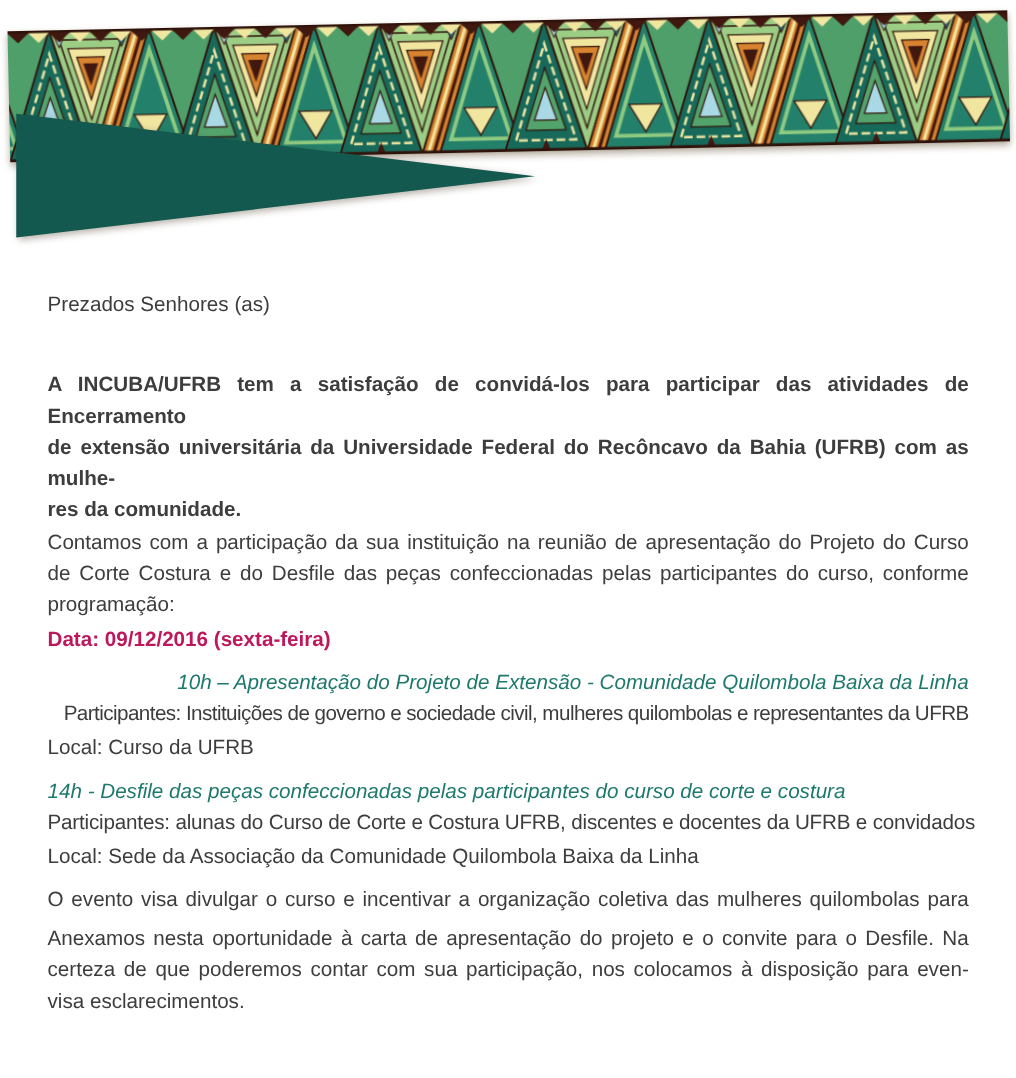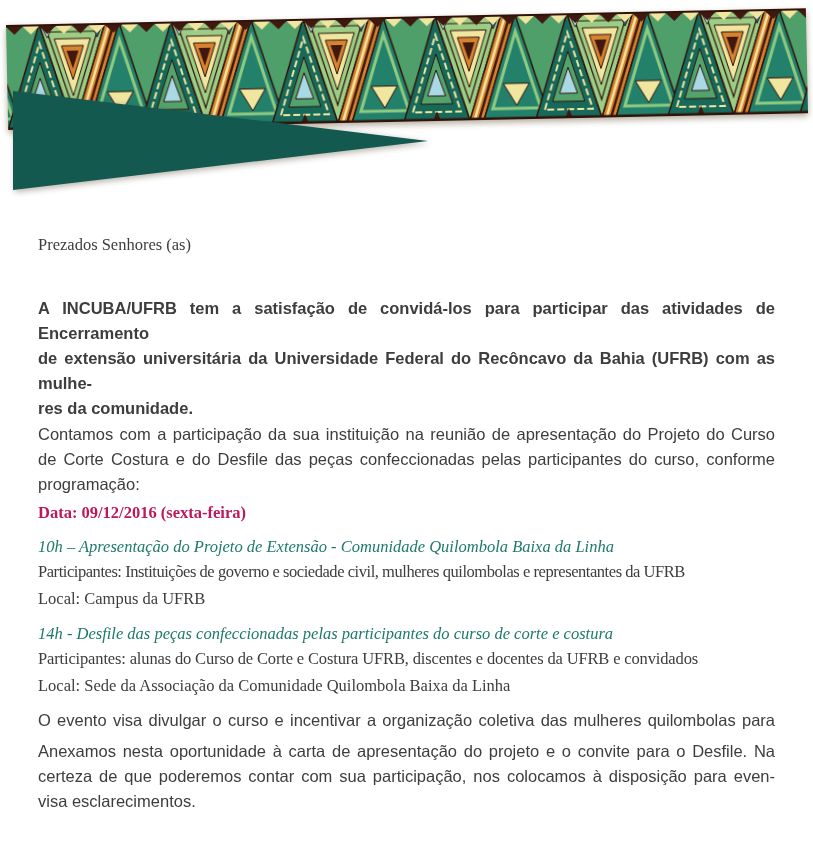--- a/index.html
+++ b/index.html
@@ -17,31 +17,31 @@
     transform:rotate(-1.2deg);transform-origin:0 0;
     filter:drop-shadow(0 3px 3px rgba(90,70,40,.45));
   }
   .overlay-svg{
     position:absolute;left:0;top:0;
     filter:drop-shadow(2px 2px 3px rgba(70,55,35,.40));
   }
 
   
   .content{padding:0 38px;font-size:16.5px;line-height:25px;}
-  .content p{margin:0;font-family:Liberation Serif, serif;}
+  .content p{margin:0;}
   .line{text-align:justify;text-align-last:justify;}
   .line.last{text-align-last:left;}
   .greeting{margin-top:31px;}
   .p1{margin-top:39px;font-weight:bold;}
   .p2{margin-top:1px;}
   .dateline{margin-top:3px !important;font-weight:bold;color:#be185d;}
   .timeline{font-style:italic;color:#1e796d;}
-  .t1{margin-top:9px !important;}
+  .t1{margin-top:9px !important;text-align:right;}
   .t2{margin-top:10px !important;}
-  .plain{margin-top:0 !important;}
+  .plain{margin-top:0 !important;text-align:right;}
   .loc{margin-top:2px !important;}
   .squeeze{letter-spacing:-0.45px;white-space:nowrap;}
   .squeeze-light{letter-spacing:-0.15px;white-space:nowrap;}
   .p3{margin-top:10px;}
   .p4{margin-top:6px;}
 </style>
 </head>
 <body>
 
 <div class="page">
@@ -113,21 +113,21 @@
     <div class="p2">
       <div class="line">Contamos com a participação da sua instituição na reunião de apresentação do Projeto do Curso</div>
       <div class="line">de Corte Costura e do Desfile das peças confeccionadas pelas participantes do curso, conforme</div>
       <div class="line last">programação:</div>
     </div>
 
     <p class="dateline">Data: 09/12/2016 (sexta-feira)</p>
 
     <p class="timeline t1">10h – Apresentação do Projeto de Extensão - Comunidade Quilombola Baixa da Linha</p>
     <p class="plain squeeze">Participantes: Instituições de governo e sociedade civil, mulheres quilombolas e representantes da UFRB</p>
-    <p class="loc">Local: Campus da UFRB</p>
+    <p class="loc">Local: Curso da UFRB</p>
 
     <p class="timeline t2">14h - Desfile das peças confeccionadas pelas participantes do curso de corte e costura</p>
     <p class="plain squeeze-light">Participantes: alunas do Curso de Corte e Costura UFRB, discentes e docentes da UFRB e convidados</p>
     <p class="loc">Local: Sede da Associação da Comunidade Quilombola Baixa da Linha</p>
 
     <div class="p3">
       <div class="line">O evento visa divulgar o curso e incentivar a organização coletiva das mulheres quilombolas para</div>
     </div>
 
     <div class="p4">

